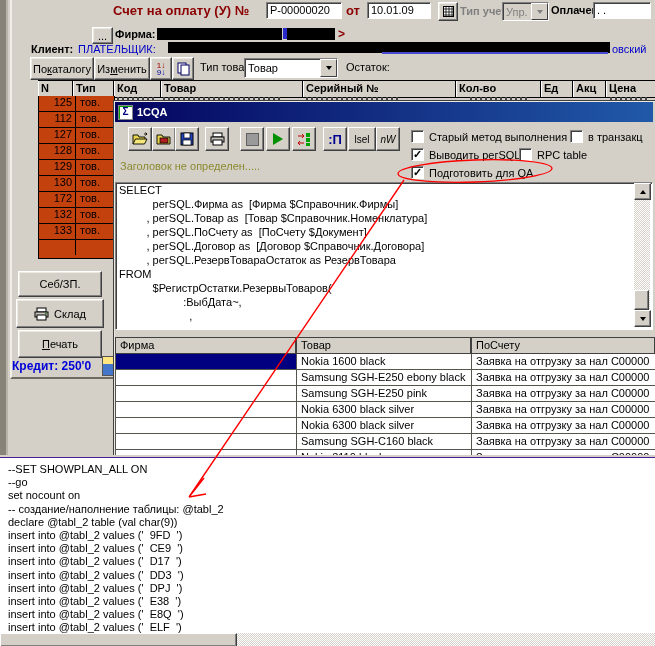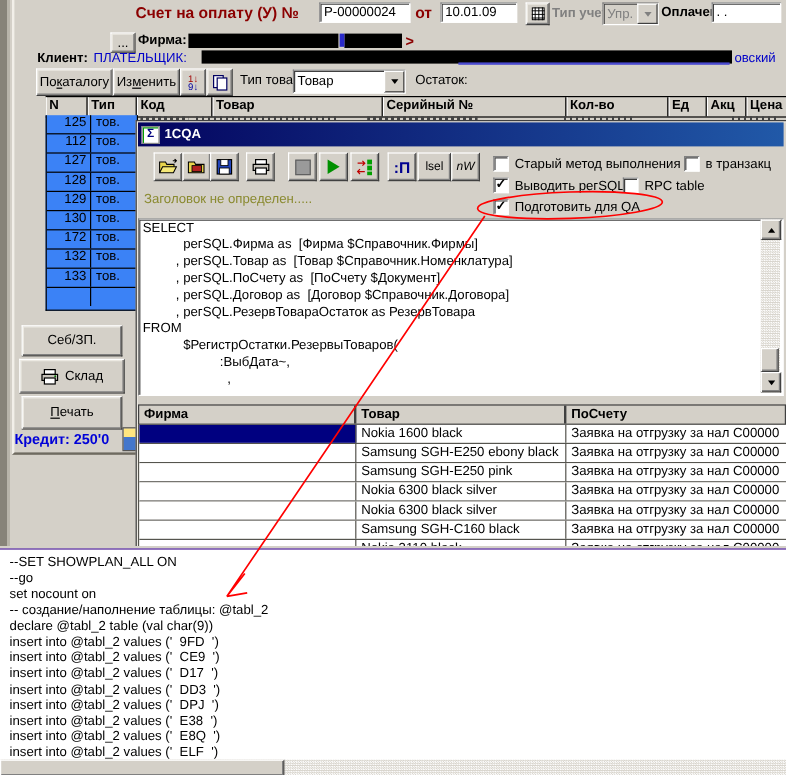--- a/index.html
+++ b/index.html
@@ -20,21 +20,21 @@
          box-shadow:inset 1px 1px 0 #404040;display:flex;align-items:center}
   .combo .txt{flex:1;padding-left:3px;white-space:nowrap;overflow:hidden}
   .combo .dd{width:15px;align-self:stretch;background:#d4d0c8;border:1px solid;
              border-color:#fff #404040 #404040 #fff;display:flex;align-items:center;justify-content:center}
   .tri{width:0;height:0;border-left:3px solid transparent;border-right:3px solid transparent;border-top:4px solid #000}
   .redact{background:#000}
   
   .ithead{display:flex;border-top:1px solid #000;border-bottom:1px solid #000;background:#d4d0c8}
   .ithead .hc{border-left:1px solid #000;box-shadow:inset 1px 0 0 #fff;font-weight:bold;
               padding:1px 3px;white-space:nowrap;overflow:hidden;box-sizing:border-box}
-  .itbody{background:#3b82f6;border-left:1px solid #000;border-bottom:1px solid #000;border-right:1px solid #000}
+  .itbody{background:#c2410c;border-left:1px solid #000;border-bottom:1px solid #000;border-right:1px solid #000}
   .irow{display:flex;height:15px;border-bottom:1px solid #000}
   .irow .cn{width:33px;text-align:right;padding-right:3px;border-right:1px solid #000}
   .irow .ct{flex:1;padding-left:4px}
   .smudge{height:3px;background:repeating-linear-gradient(90deg,#444 0 2px,transparent 2px 5px)}
   
   .qa{background:#d4d0c8;border:1px solid #404040;box-shadow:inset 1px 1px 0 #ece9e2,inset -1px -1px 0 #808080}
   .qatitle{background:linear-gradient(90deg,#04045f,#2159a8);color:#fff;font-weight:bold;
            display:flex;align-items:center;gap:4px;padding-left:3px}
   .tbtn{width:22px;height:22px;background:#d4d0c8;border:1px solid;border-color:#fff #404040 #404040 #fff;
         box-shadow:inset -1px -1px 0 #808080;display:flex;align-items:center;justify-content:center;overflow:hidden}
@@ -42,41 +42,41 @@
   .cbbox{width:13px;height:13px;background:#fff;border:1px solid;border-color:#808080 #fff #fff #808080;
          box-shadow:inset 1px 1px 0 #404040;font-size:11px;font-weight:bold;line-height:11px;text-align:center;box-sizing:border-box}
   .sqlarea{background:#fff;border:1px solid;border-color:#808080 #fff #fff #808080;
            box-shadow:inset 1px 1px 0 #404040;overflow:hidden}
   .sqlline{white-space:pre;line-height:14px;padding-left:3px}
   .sbtn{width:15px;height:15px;background:#d4d0c8;border:1px solid;border-color:#fff #404040 #404040 #fff;
         box-shadow:inset -1px -1px 0 #808080;display:flex;align-items:center;justify-content:center;font-size:7px}
   .hatch{background-image:conic-gradient(#fff 0 25%,#d6d2ca 0 50%,#fff 0 75%,#d6d2ca 0);background-size:2px 2px}
   
   .rthead{display:flex;background:#d4d0c8;border:1px solid #404040;box-sizing:border-box}
-  .rthead .hc{font-weight:bold;padding:1px 4px;border-right:2px solid #404040;box-sizing:border-box;white-space:nowrap;overflow:hidden}
+  .rthead .hc{font-weight:normal;padding:1px 4px;border-right:2px solid #404040;box-sizing:border-box;white-space:nowrap;overflow:hidden}
   .rtrow{display:flex;height:15px;border-bottom:1px solid #55544e;background:#fff}
   .rtrow .c{border-right:1px solid #55544e;box-sizing:border-box;padding:1px 4px;white-space:nowrap;overflow:hidden}
   .sel{background:#000080}
   
   .output{background:#fff;border-top:1px solid #4c1d95;box-shadow:0 -2px 0 #d4d0c8}
   .outline{white-space:pre;line-height:13.2px}
 </style>
 </head>
 <body>
 
 <div class="screen">
 
   <div class="abs" style="left:0;top:0;width:10px;height:457px;background:linear-gradient(90deg,#878379 0 6px,#b8b4aa 6px 8px,#d4d0c8 8px)"></div>
   <div class="abs" style="left:30px;top:0;width:16px;height:5px;background:#55524c"></div>
 
   <div>
     <div class="abs" style="left:10px;top:0;width:645px;height:377px;background:#d4d0c8;border-left:2px solid #f2efe9;border-bottom:2px solid #6e6a60;z-index:1"></div>
 
     <span class="abs maroon" style="left:113px;top:3px;z-index:2">Счет на оплату (У) №</span>
-    <div class="abs field" style="left:266px;top:2px;width:68px;height:13px;z-index:2">Р-00000024</div>
+    <div class="abs field" style="left:266px;top:2px;width:68px;height:13px;z-index:2">Р-00000020</div>
     <span class="abs maroon" style="left:346px;top:3px;z-index:2">от</span>
     <div class="abs field" style="left:367px;top:2px;width:56px;height:13px;z-index:2">10.01.09</div>
     <div class="abs btn" style="left:438px;top:2px;width:18px;height:17px;z-index:2">
       <svg width="11" height="11" viewBox="0 0 11 11">
           <rect x="0.5" y="0.5" width="10" height="10" fill="#fff" stroke="#000"></rect>
           <path d="M0 3 H11 M0 6 H11 M0 9 H11 M3 0 V11 M6 0 V11 M9 0 V11" stroke="#000" stroke-width="0.8"></path>
         </svg>
     </div>
     <span class="abs dis bold" style="left:460px;top:5px;z-index:2">Тип учета:</span>
     <div class="abs combo" style="left:502px;top:2px;width:45px;height:17px;z-index:2;background:#d4d0c8">
@@ -126,21 +126,21 @@
       <span class="txt">Товар</span>
       <span class="dd">
           <span class="tri"></span>
         </span>
     </div>
     <span class="abs" style="left:346px;top:61px;z-index:2">Остаток:</span>
 
     <div class="abs ithead" style="left:38px;top:80px;width:617px;height:16px;z-index:2">
       <div class="hc" style="width:34px;border-left:none">N</div>
       <div class="hc" style="width:41px">Тип</div>
-      <div class="hc" style="width:63px">Код</div>
+      <div class="hc" style="width:47px">Код</div>
       <div class="hc" style="width:142px">Товар</div>
       <div class="hc" style="width:153px">Серийный №</div>
       <div class="hc" style="width:85px">Кол-во</div>
       <div class="hc" style="width:32px">Ед</div>
       <div class="hc" style="width:33px">Акц</div>
       <div class="hc" style="flex:1">Цена</div>
     </div>
 
     <div class="abs smudge" style="left:117px;top:97px;width:40px;z-index:2"></div>
     <div class="abs smudge" style="left:163px;top:97px;width:120px;z-index:2"></div>

